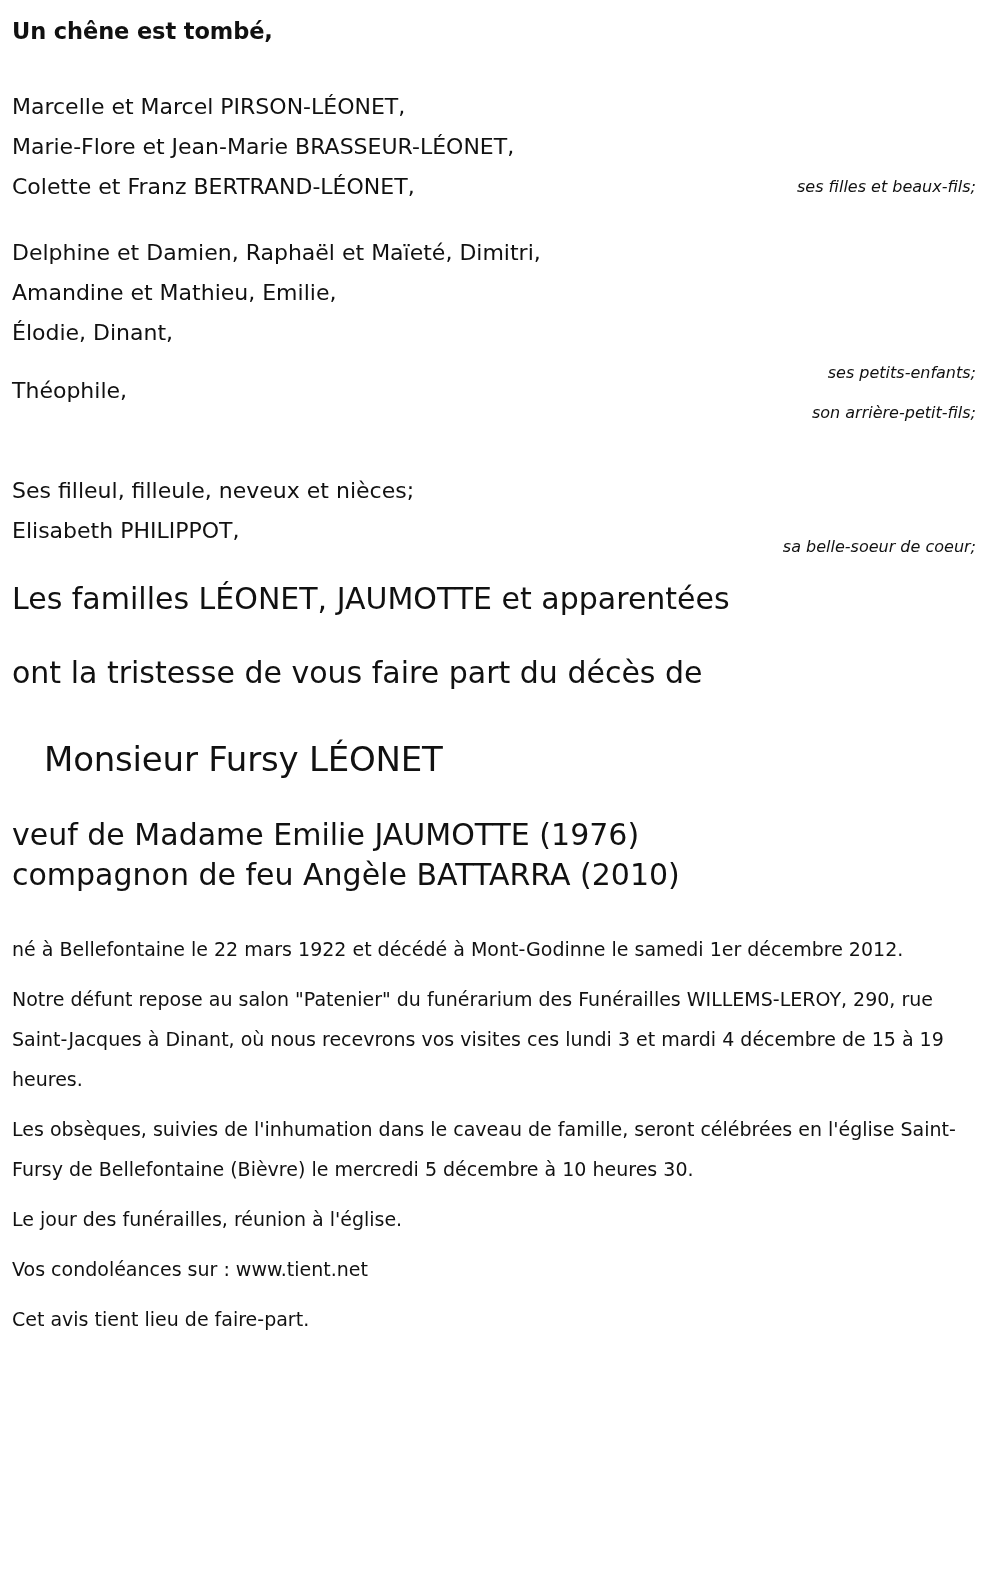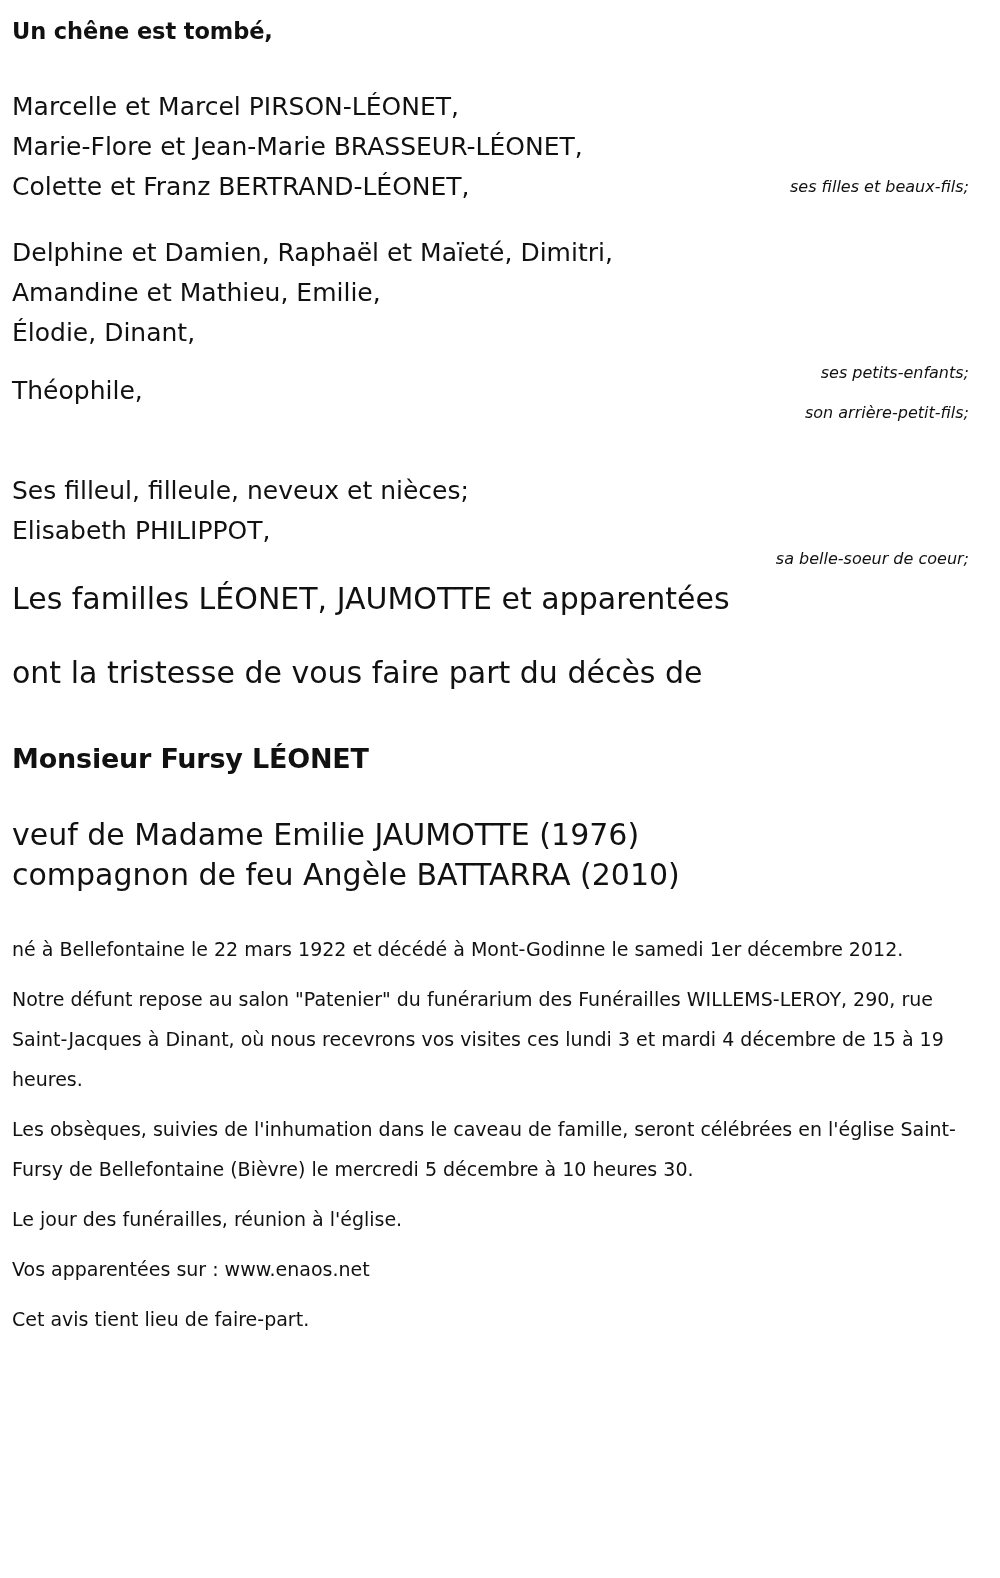--- a/index.html
+++ b/index.html
@@ -13,41 +13,41 @@
     height: 1578px;
     font-family: "DejaVu Sans", "Liberation Sans", sans-serif;
     color: #111111;
     -webkit-font-smoothing: antialiased;
   }
   .page {
     position: relative;
     width: 1000px;
     height: 1578px;
     box-sizing: border-box;
-    padding: 0 31px 0 12px;
+    padding: 0 24px 0 12px;
     overflow: hidden;
   }
 
   
   .epigraph {
     font-weight: bold;
     font-size: 22.5px;
     line-height: 44px;
     letter-spacing: -0.1px;
     padding-top: 9px;
   }
   .epigraph .line { white-space: nowrap; }
 
   
   .relrow {
     position: relative;
     min-height: 1px;
   }
   .names {
-    font-size: 25px;
+    font-size: 22px;
     line-height: 40px;
     white-space: nowrap;
   }
   .names .line { white-space: nowrap; }
 
   .relation {
     position: absolute;
     right: 0;
     text-align: right;
     font-style: italic;
@@ -59,25 +59,26 @@
 
   
   .para {
     font-size: 30px;
     line-height: 40px;
   }
   .para .line { white-space: nowrap; }
 
   
   .deceased {
-    font-weight: bold;
-    font-size: 27px;
+    font-weight: normal;
+    font-size: 34px;
     line-height: 44px;
     letter-spacing: -0.2px;
     white-space: nowrap;
+    margin-left: 32px;
   }
 
   
   .flow {
     font-size: 19px;
     line-height: 40px;
     max-width: 975px;
   }
 
   
@@ -127,21 +128,21 @@
   </div>
 
   <div class="gap-l"></div>
   <div class="gap-m"></div>
 
   <div class="relrow">
     <div class="names">
       <div class="line">Ses filleul, filleule, neveux et nièces;</div>
       <div class="line">Elisabeth PHILIPPOT,</div>
     </div>
-    <div class="relation" style="top:68px; width:400px;">sa belle-soeur de coeur;</div>
+    <div class="relation" style="top:56px; width:400px;">sa belle-soeur de coeur;</div>
   </div>
 
   <div class="gap-s"></div>
   <div class="gap-xs"></div>
 
   <div class="para">
     <div class="line">Les familles LÉONET, JAUMOTTE et apparentées</div>
   </div>
 
   <div class="gap-l"></div>
@@ -173,19 +174,19 @@
   <div class="gap-xs"></div>
 
   <div class="flow">Les obsèques, suivies de l'inhumation dans le caveau de famille, seront célébrées en l'église Saint-Fursy de Bellefontaine (Bièvre) le mercredi 5 décembre à 10 heures 30.</div>
 
   <div class="gap-xs"></div>
 
   <div class="flow">Le jour des funérailles, réunion à l'église.</div>
 
   <div class="gap-xs"></div>
 
-  <div class="flow">Vos apparentées sur : www.enaos.net</div>
+  <div class="flow">Vos condoléances sur : www.tient.net</div>
 
   <div class="gap-xs"></div>
 
   <div class="flow">Cet avis tient lieu de faire-part.</div>
 
 </div>
 
 </body></html>

